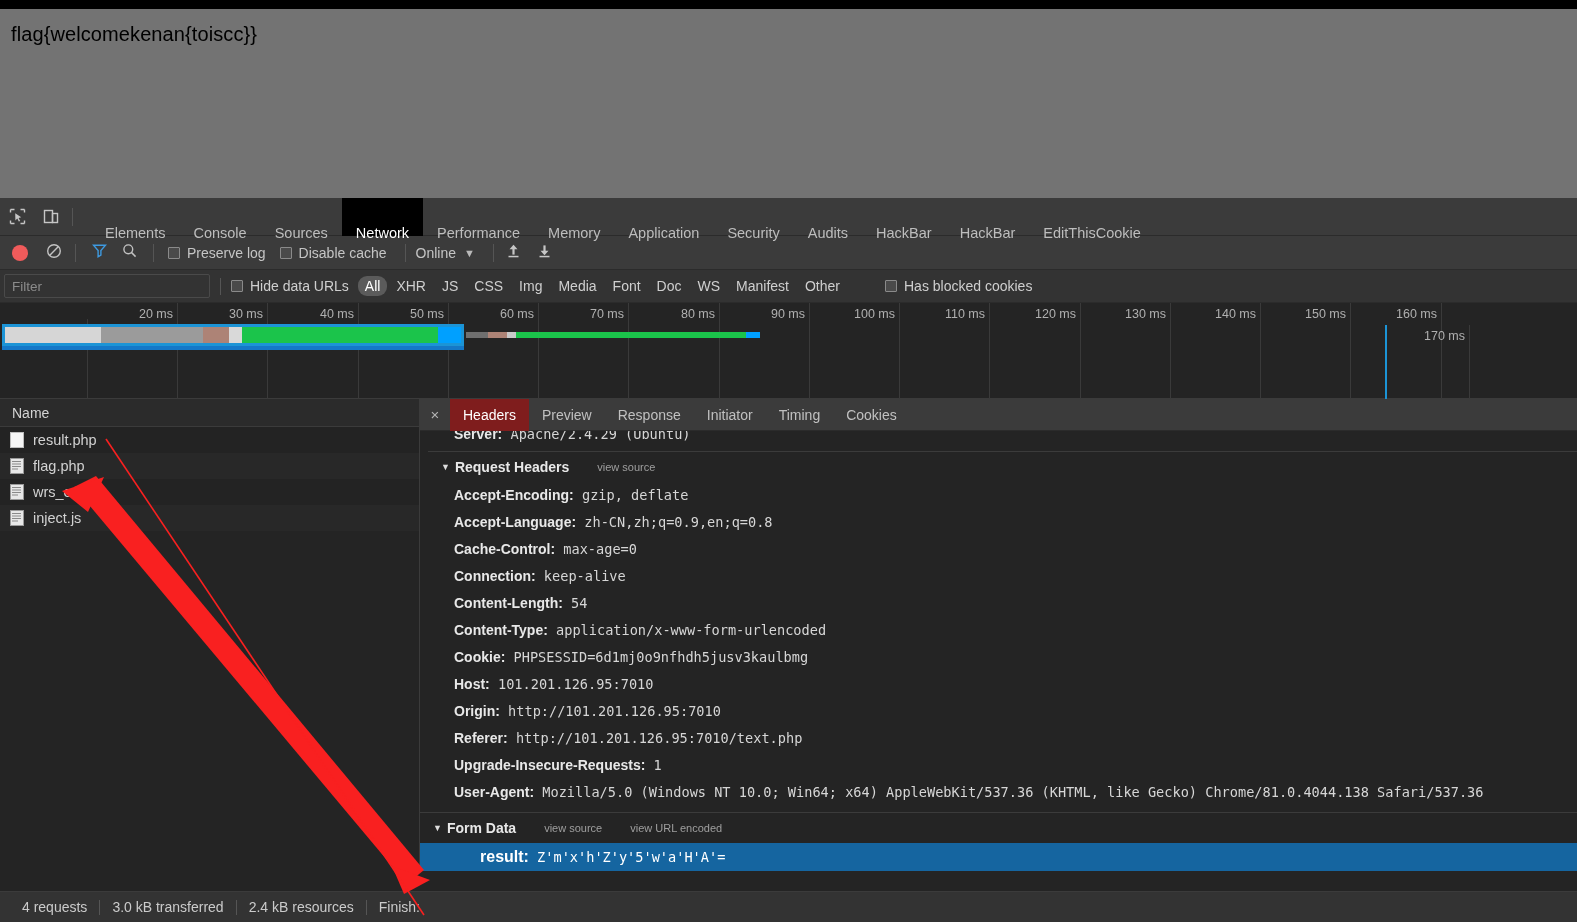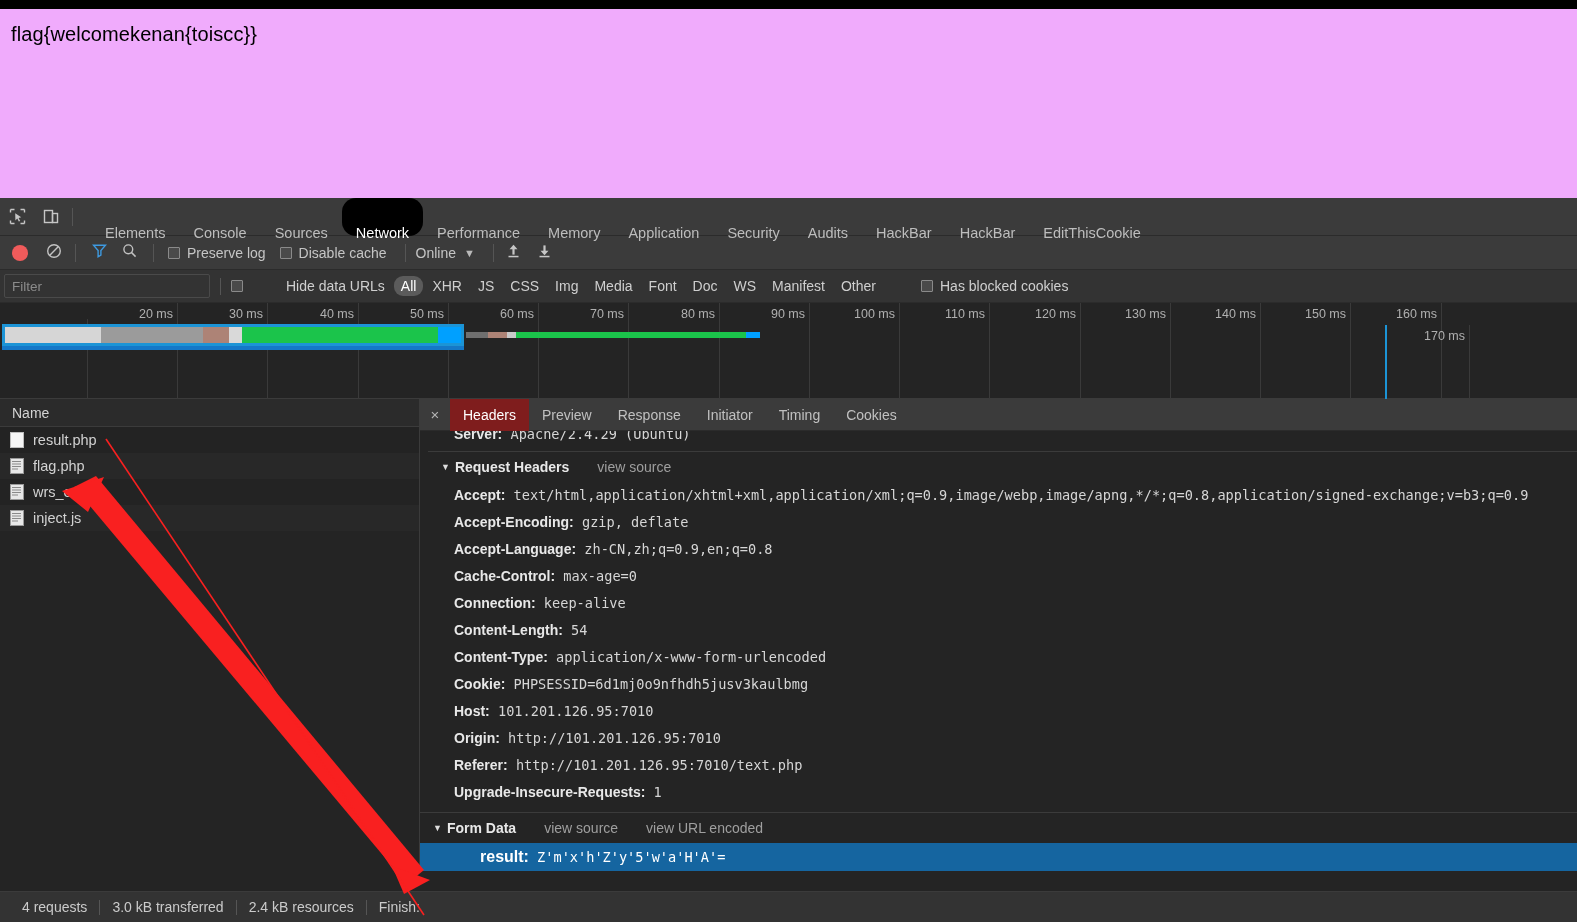--- a/index.html
+++ b/index.html
@@ -7,21 +7,21 @@
     width: 1577px; height: 922px;
     background: #fff;
     font-family: "Liberation Sans", sans-serif;
     overflow: hidden;
   }
   #root { position: relative; width: 1577px; height: 922px; }
 
   
   .topbar { height: 9px; background: #000; }
   .page-area {
-    height: 202px; background: #f0abfc; position: relative;
+    height: 202px; background: #737373; position: relative;
   }
   .flag-text {
     position: absolute; left: 11px; top: 14px;
     font-size: 20px; color: #000;
     font-family: "Liberation Sans", sans-serif;
     letter-spacing: .1px;
   }
 
   
   .devtools {
@@ -43,21 +43,21 @@
     cursor: pointer;
   }
   .tool-icon svg { display: block; }
   .vsep { width: 1px; height: 18px; background: #555; margin: 0 4px; }
   .tabs { display: flex; align-items: center; height: 38px; margin-left: 14px; }
   .tab {
     padding: 16px 14px; height: 38px; line-height: 38px;
     font-size: 14.5px; color: #bdbdbd; cursor: pointer;
     white-space: nowrap;
   }
-  .tab.active { background: #000; color: #fff; border-radius: 14px; }
+  .tab.active { background: #000; color: #fff; }
 
   
   .ctrlrow {
     display: flex; align-items: center;
     height: 34px; background: #3b3b3b;
     border-bottom: 1px solid #2b2b2b;
     padding-left: 8px;
   }
   .rec-dot { width: 16px; height: 16px; border-radius: 50%; background: #f05b5b; margin: 0 9px 0 4px; cursor: pointer; }
   .clear-ic { margin: 0 9px; cursor: pointer; }
@@ -80,21 +80,21 @@
     border-bottom: 1px solid #2b2b2b;
   }
   .filter-input {
     width: 206px; height: 24px; margin-left: 4px;
     background: #333; border: 1px solid #4a4a4a; border-radius: 2px;
     color: #ccc; font-size: 13.5px; padding: 0 7px;
     font-family: "Liberation Sans", sans-serif;
   }
   .filter-input::placeholder { color: #8b8b8b; }
   .fsep { width: 1px; height: 17px; background: #555; margin: 0 10px; }
-  .hide-urls { font-size: 14px; color: #cfcfcf; display: flex; align-items: center; cursor: pointer; margin-right: 9px; gap: 36px; }
+  .hide-urls { font-size: 14px; color: #cfcfcf; display: flex; align-items: center; cursor: pointer; margin-right: 9px; }
   .ftype {
     font-size: 14px; color: #cfcfcf; padding: 2px 7px;
     margin-right: 2px; border-radius: 9px; cursor: pointer;
   }
   .ftype.active { background: #5b5b5b; color: #fff; }
   .blocked { font-size: 14px; color: #cfcfcf; display: flex; align-items: center; cursor: pointer; margin-left: 36px; }
 
   
   .overview {
     position: relative; height: 96px;
@@ -158,21 +158,21 @@
     font-family: "Liberation Sans", sans-serif;
     font-weight: bold; color: #e8e8e8; font-size: 14px;
   }
   .sect-head {
     font-size: 14px; font-weight: bold; color: #e8e8e8;
     line-height: 30px; padding-left: 13px;
     border-top: 1px solid #3b3b3b; margin-top: 3px;
     display: flex; align-items: center;
   }
   .tri { font-size: 9px; margin-right: 5px; color: #ddd; }
-  .viewsrc { font-weight: normal; color: #9f9f9f; font-size: 14px; margin-left: 28px; cursor: pointer; }
+  .viewsrc { font-weight: normal; color: #9f9f9f; font-size: 11px; margin-left: 28px; cursor: pointer; }
 
   .formdata { border-top: 1px solid #3b3b3b; }
   .fd-row {
     background: #1565a0; color: #fff;
     font-size: 13.6px; font-family: "DejaVu Sans Mono", monospace;
     line-height: 27px; padding-left: 60px; white-space: nowrap;
   }
   .fd-row b { font-family: "Liberation Sans", sans-serif; font-size: 16px; }
 
   
@@ -457,24 +457,20 @@
             <span>Apache/2.4.29 (Ubuntu)</span>
           </div>
 
           <div class="sect-head">
             <span class="tri">▼</span>
             <span>Request Headers</span>
             <span class="viewsrc">view source</span>
           </div>
 
           <div class="hdr-line">
-            <b>Accept:</b>
-            <span>text/html,application/xhtml+xml,application/xml;q=0.9,image/webp,image/apng,*/*;q=0.8,application/signed-exchange;v=b3;q=0.9</span>
-          </div>
-          <div class="hdr-line">
             <b>Accept-Encoding:</b>
             <span>gzip, deflate</span>
           </div>
           <div class="hdr-line">
             <b>Accept-Language:</b>
             <span>zh-CN,zh;q=0.9,en;q=0.8</span>
           </div>
           <div class="hdr-line">
             <b>Cache-Control:</b>
             <span>max-age=0</span>

